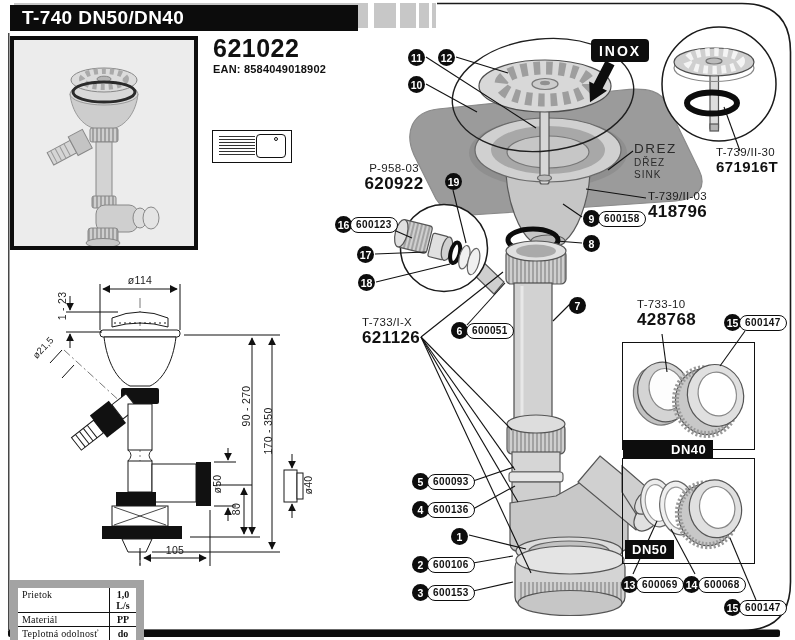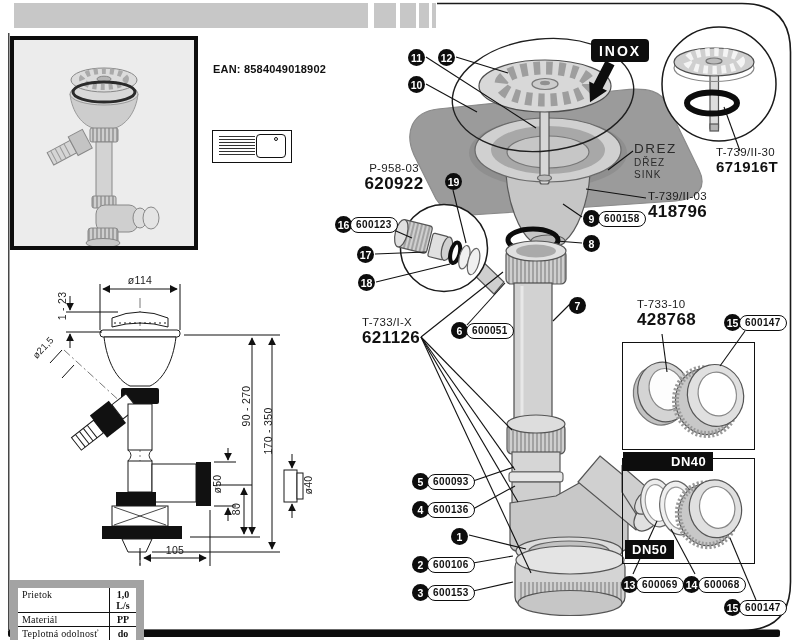--- a/index.html
+++ b/index.html
@@ -316,21 +316,25 @@
     <line x1="646" y1="198" x2="586" y2="189"></line>
     <polygon points="605.5,60.7 614.5,65.3 602.6,88.4 607,90.7 590,102.2 589.2,81.5 593.7,83.8" fill="#0d0d0d" stroke="none"></polygon>
   </g>
 </svg>
 
 <div class="hdr-strip"></div>
 <div class="hdr-tab" style="left:374px;width:22px;"></div>
 <div class="hdr-tab" style="left:400px;width:16px;"></div>
 <div class="hdr-tab" style="left:419px;width:10px;"></div>
 <div class="hdr-tab" style="left:432px;width:4px;"></div>
-
+<div class="hdr-bar">
+  <span class="hdr-title">T-740 DN50/DN40</span>
+</div>
+
+<div class="sku-big">621022</div>
 <div class="ean">EAN: 8584049018902</div>
 <div class="photo-box"></div>
 <div class="sink-icon">
   <div class="sink-lines"></div>
   <div class="sink-basin">
     <div class="sink-drain"></div>
   </div>
 </div>
 
 <div class="inox">INOX</div>
@@ -357,21 +361,21 @@
   <div class="ref-code">T-739/II-30</div>
   <div class="ref-sku sm">671916T</div>
 </div>
 <div class="ref" style="left:637px;top:298px;">
   <div class="ref-code">T-733-10</div>
   <div class="ref-sku">428768</div>
 </div>
 
 <div class="dn-box" style="left:622px;top:342px;width:131px;height:106px;"></div>
 <div class="dn-box" style="left:622px;top:458px;width:131px;height:104px;"></div>
-<div class="dn-label" style="left:623px;top:452px;padding-left:48px;">DN40</div>
+<div class="dn-label" style="left:623px;top:440px;padding-left:48px;">DN40</div>
 <div class="dn-label" style="left:625px;top:540px;">DN50</div>
 
 <div class="callout" style="left:408px;top:49px;">
   <span class="cnum">11</span>
     </div>
 <div class="callout" style="left:438px;top:49px;">
   <span class="cnum">12</span>
     </div>
 <div class="callout" style="left:408px;top:76px;">
   <span class="cnum">10</span>

